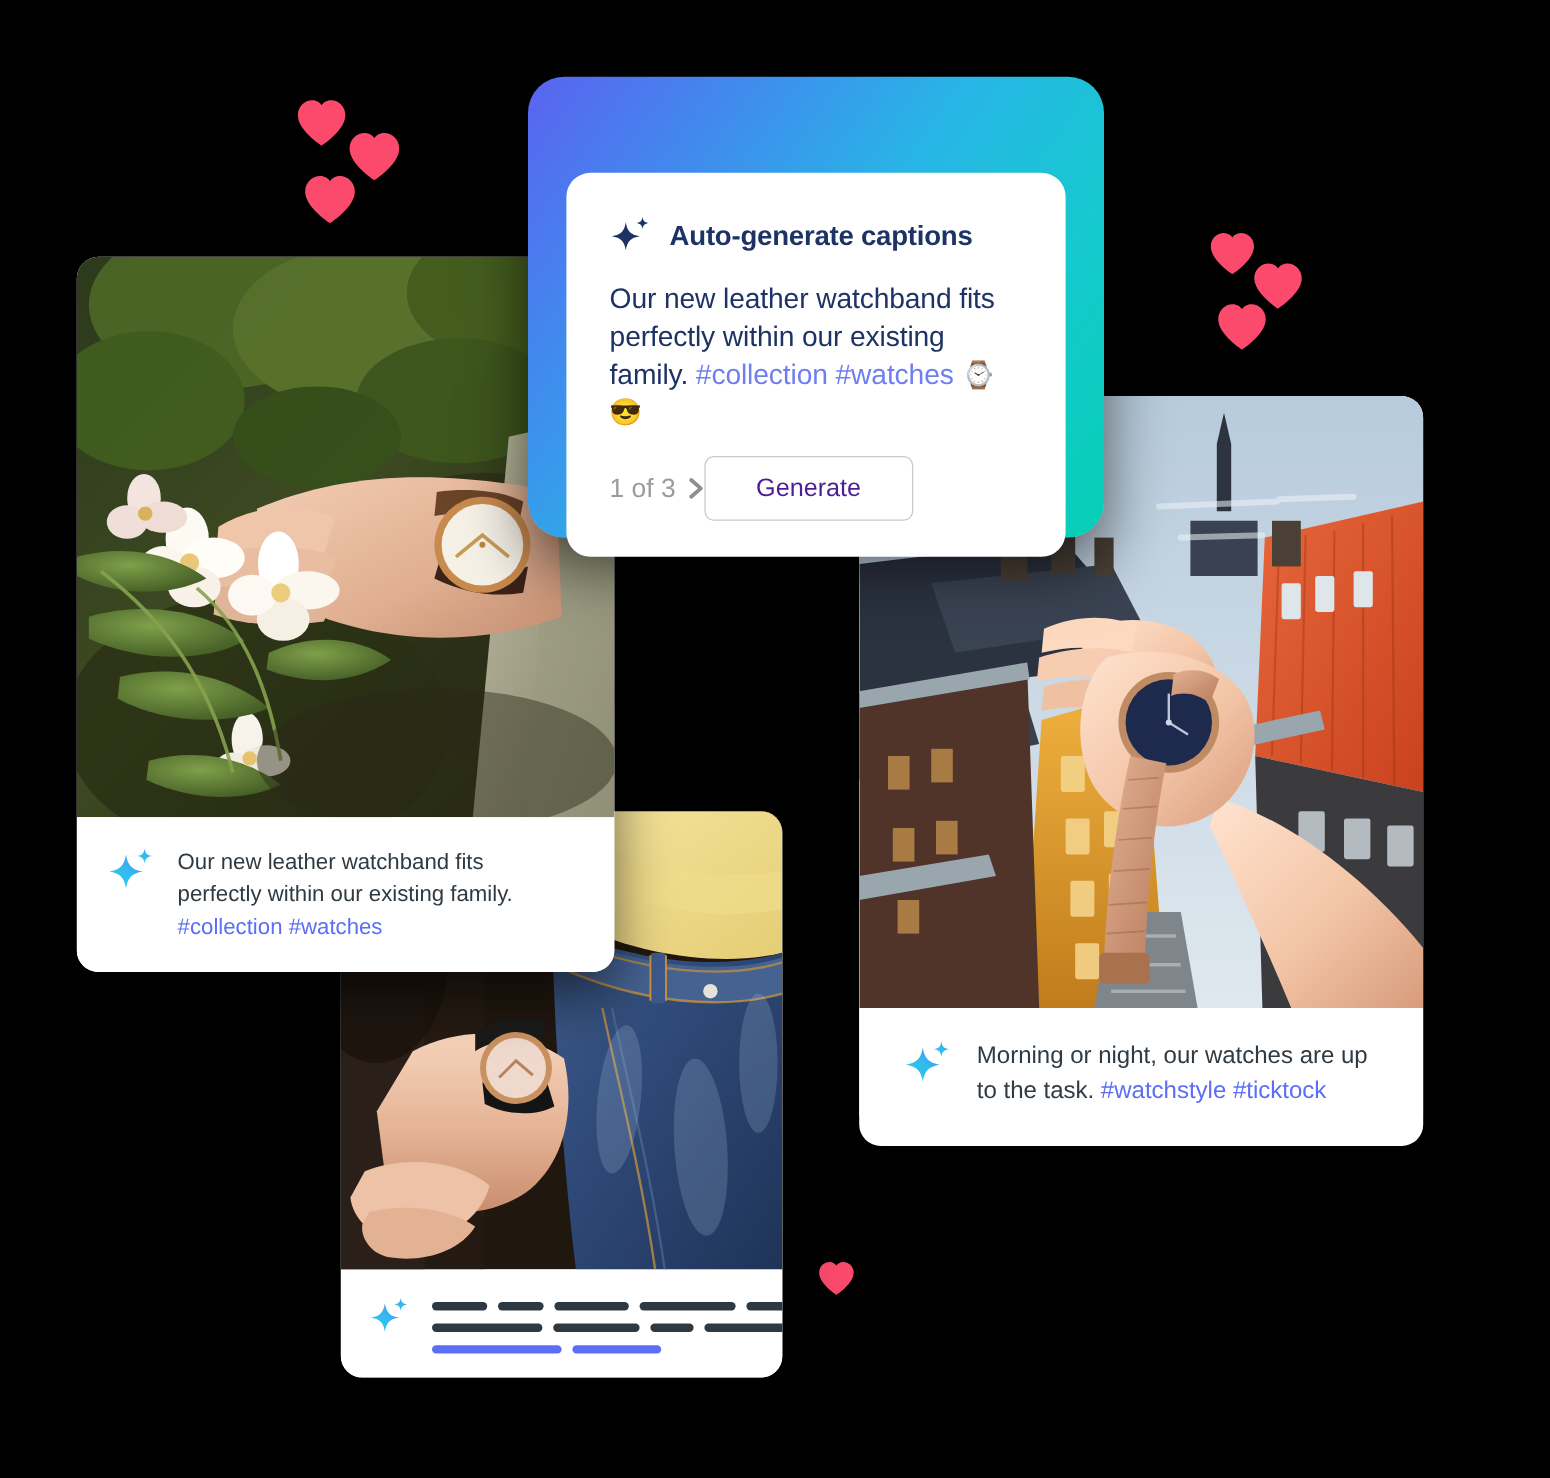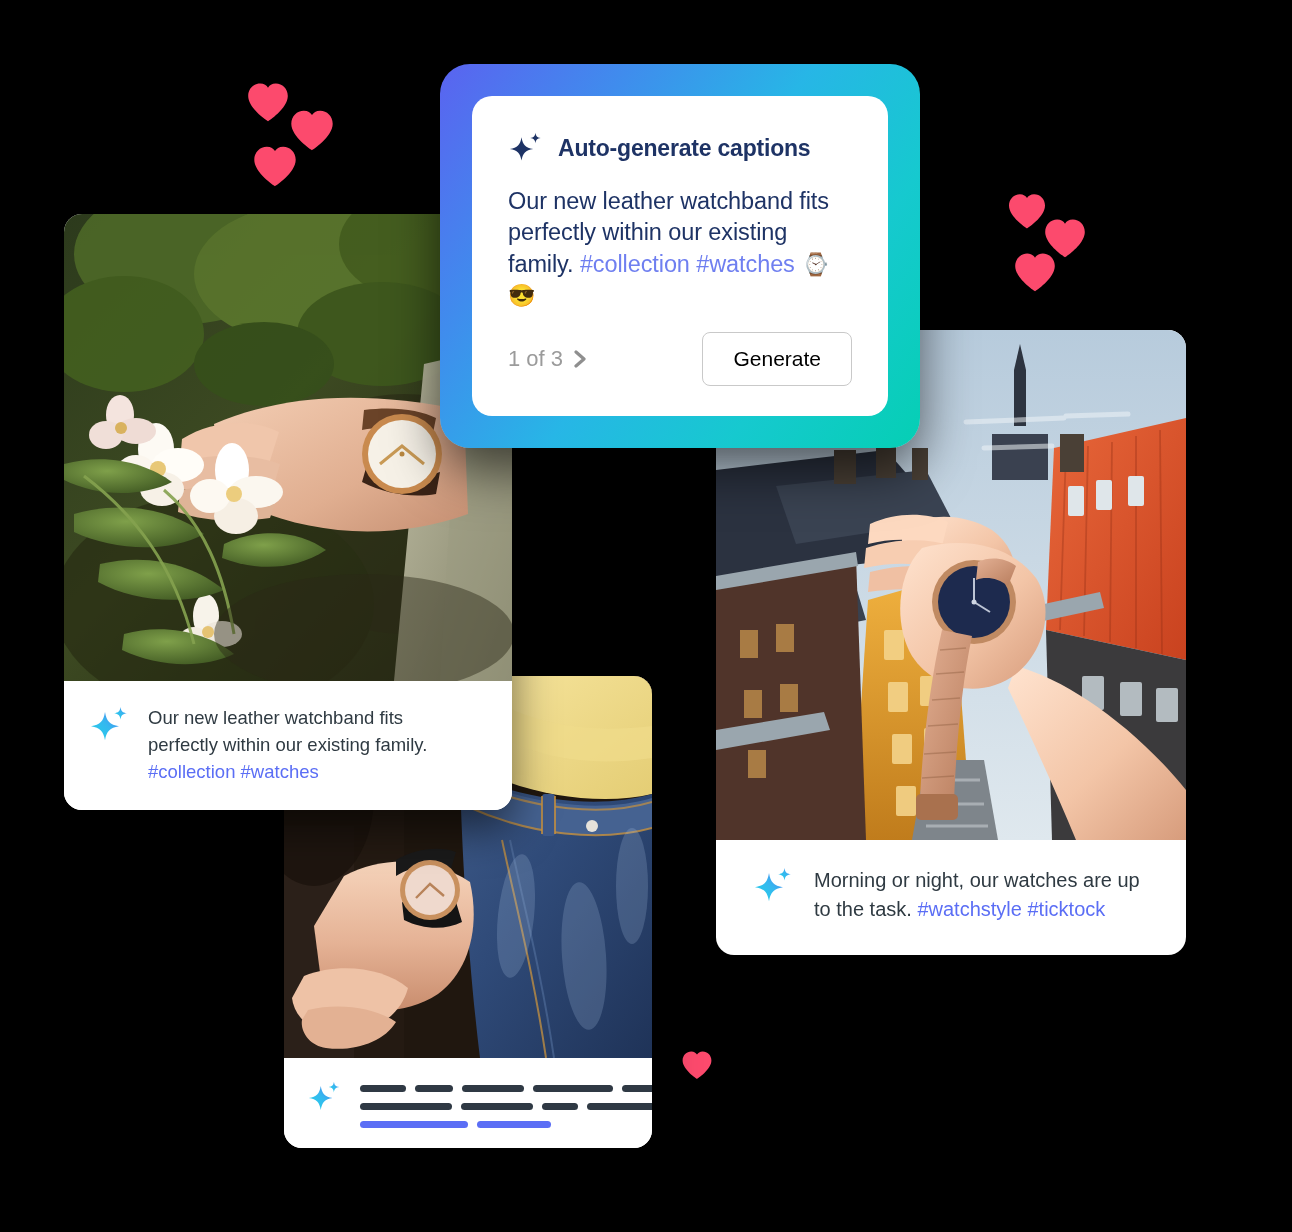--- a/index.html
+++ b/index.html
@@ -82,20 +82,21 @@
   }
   .modal-inner {
     width: 100%;
     height: 100%;
     background: #ffffff;
     border-radius: 20px;
     box-sizing: border-box;
     padding: 34px 36px 30px 36px;
     display: flex;
     flex-direction: column;
+    margin-top: 48px;
   }
   .modal-head {
     display: flex;
     align-items: center;
     gap: 14px;
   }
   .modal-title {
     font-size: 23px;
     font-weight: bold;
     color: #1e3365;
@@ -107,37 +108,36 @@
     line-height: 1.33;
     color: #1e3365;
     letter-spacing: -0.1px;
   }
   .modal-body .tag { color: #6f7ff0; }
   .emoji { font-size: 22px; letter-spacing: 1px; }
   .modal-foot {
     margin-top: auto;
     display: flex;
     align-items: center;
-    justify-content: space-between;
   }
   .pager {
     display: flex;
     align-items: center;
     gap: 10px;
     color: #9b9b9b;
     font-size: 22px;
   }
   .pager-next { display: block; }
   .gen-btn {
     border: 1px solid #c9c9c9;
     border-radius: 8px;
     background: #ffffff;
-    color: #000000;
+    color: #4c1d95;
     font-size: 21px;
-    padding: 14px 30px;
+    padding: 14px 42px;
     font-family: "Liberation Sans", sans-serif;
     cursor: pointer;
   }
 </style>
 </head>
 <body>
 
 <div class="stage">
 
   <div id="hearts-layer">

